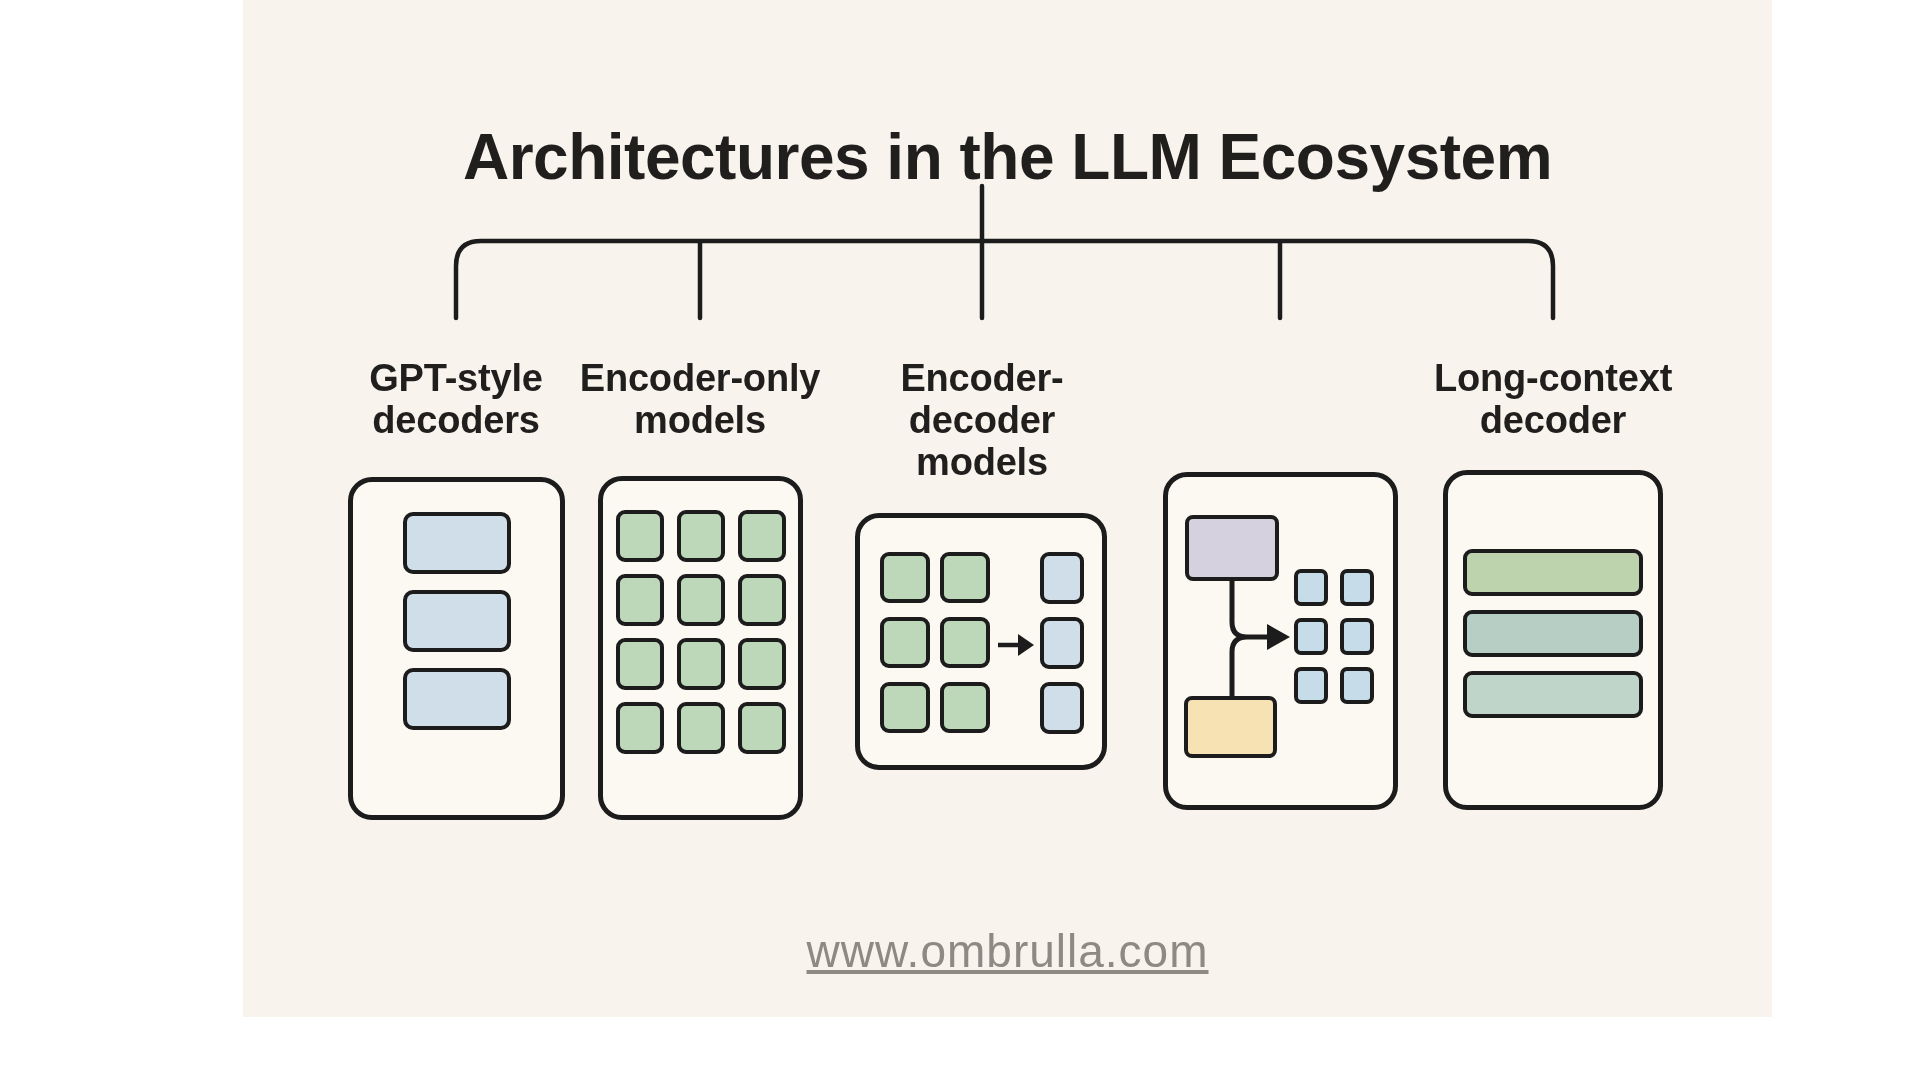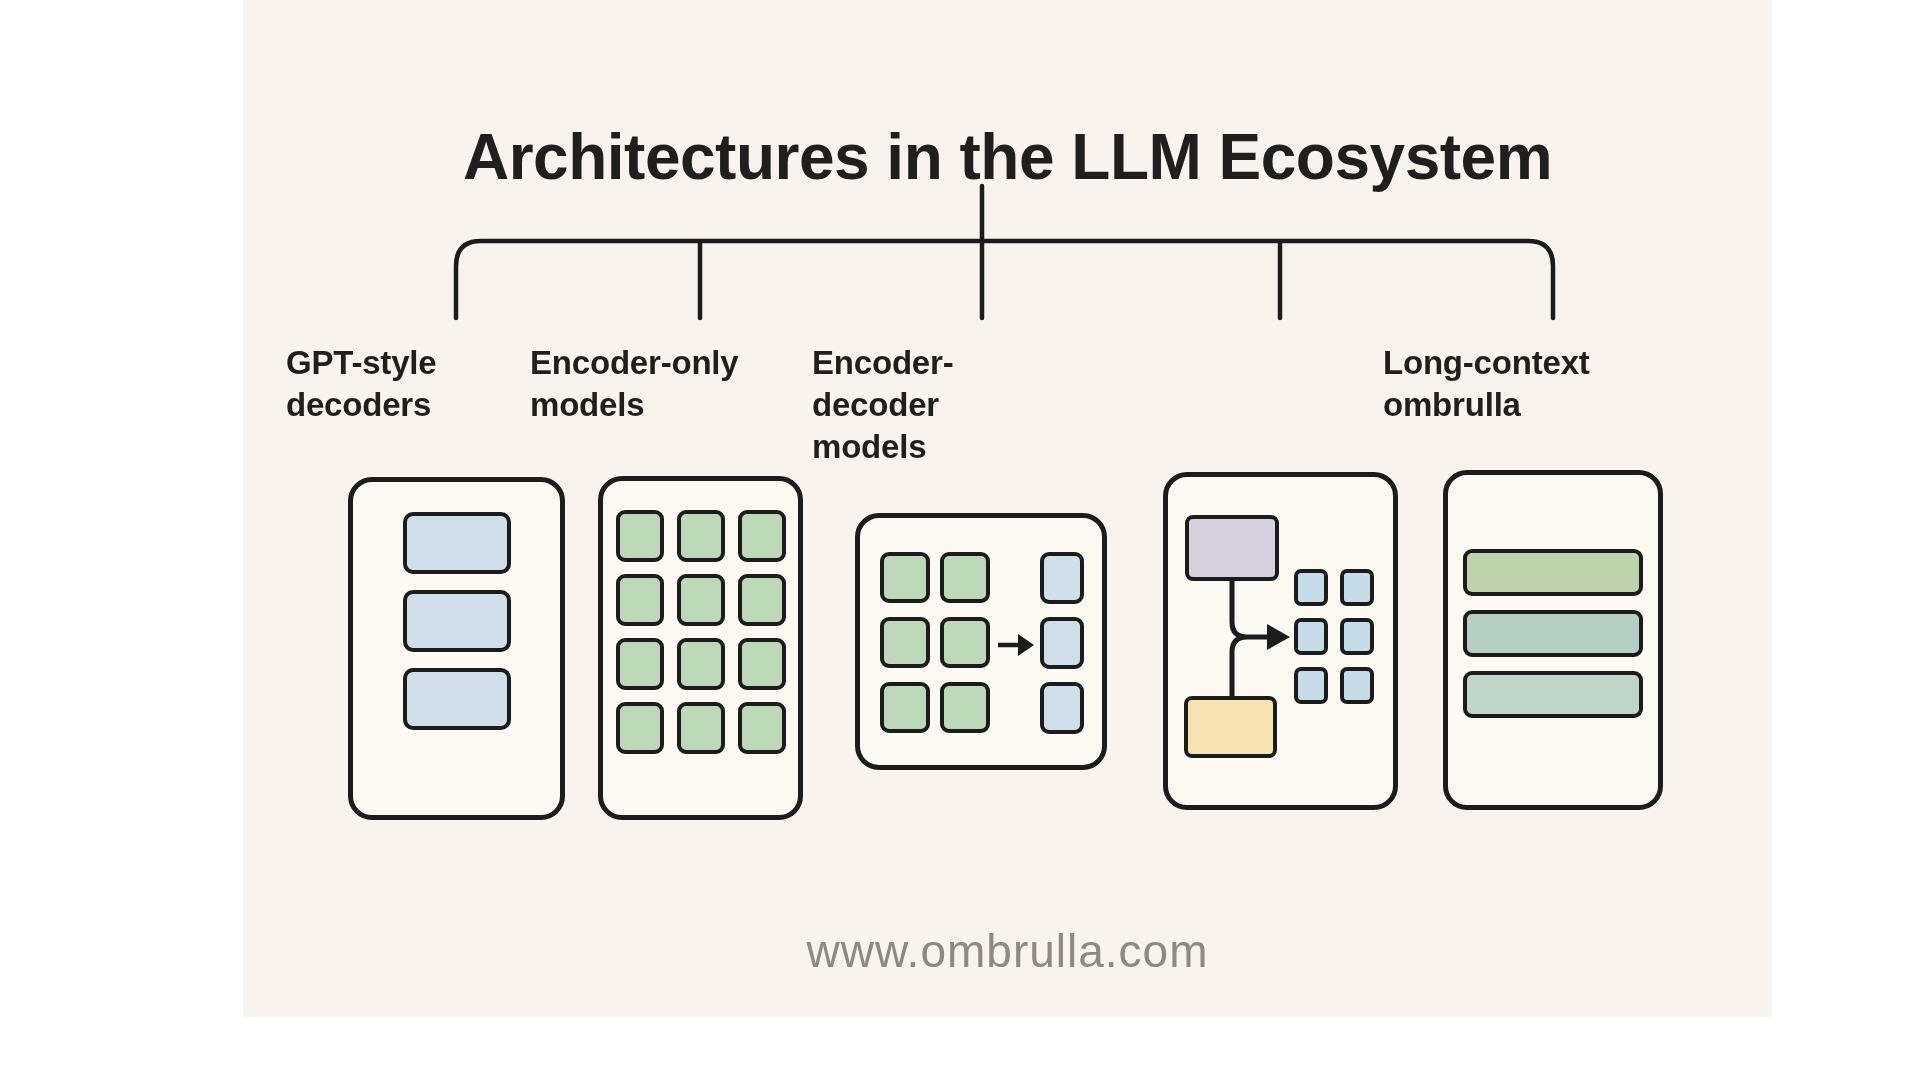--- a/index.html
+++ b/index.html
@@ -13,22 +13,22 @@
     position:absolute;left:243px;top:0;width:1529px;height:1017px;
     background:var(--canvas-bg,#f8f4ed);
   }
   .title{
     position:absolute;left:243px;top:82px;width:1529px;
     text-align:center;font-size:64px;line-height:1;font-weight:700;
     color:var(--text-dark,#211f1d);letter-spacing:-0.5px;
   }
   .connector{position:absolute;left:0;top:0;pointer-events:none;}
   .branch-label{
-    position:absolute;width:340px;margin-left:-170px;top:342px;
-    font-size:33px;line-height:42px;font-weight:700;
+    position:absolute;width:340px;margin-left:-170px;top:357px;
+    text-align:center;font-size:38px;line-height:42px;font-weight:700;
     color:var(--text-dark,#211f1d);white-space:pre-line;letter-spacing:-0.2px;
   }
   .card{
     position:absolute;box-sizing:border-box;
     background:var(--card-bg,#fcf9f2);
     border:5px solid var(--outline,#1c1c1c);
     border-radius:24px;
   }
   
   .card-1{left:348px;top:477px;width:217px;height:343px;
@@ -73,20 +73,21 @@
     display:flex;flex-direction:column;padding:74px 15px 0;gap:14px;}
   .b5-bar{box-sizing:border-box;width:100%;height:47px;flex:0 0 47px;
     border:4px solid var(--outline,#1c1c1c);border-radius:9px;}
   .b5-bar-1{background:var(--bar-green,#bdd3ae);}
   .b5-bar-2{background:var(--bar-teal,#b7cec5);}
   .b5-bar-3{background:var(--bar-teal-light,#bfd5c9);}
   .footer{
     position:absolute;left:243px;top:924px;width:1529px;text-align:center;
     font-size:46px;font-weight:400;color:var(--text-muted,#8d8983);
     letter-spacing:1px;
+    text-decoration:underline;
   }
 </style>
 </head>
 <body>
 
 <div class="stage">
   <div class="canvas"></div>
 
   <h1 class="title">Architectures in the LLM Ecosystem</h1>
 
@@ -98,21 +99,21 @@
   </svg>
 
   <div class="branch-label" style="left:456px">GPT-style
 decoders</div>
   <div class="branch-label" style="left:700px">Encoder-only
 models</div>
   <div class="branch-label" style="left:982px">Encoder-
 decoder
 models</div>
   <div class="branch-label" style="left:1553px">Long-context
-ombrulla</div>
+decoder</div>
 
   <div class="card card-1">
     <div class="b1-box"></div>
     <div class="b1-box"></div>
     <div class="b1-box"></div>
   </div>
 
   <div class="card card-2">
     <div class="b2-grid">
       <div class="b2-cell"></div>

